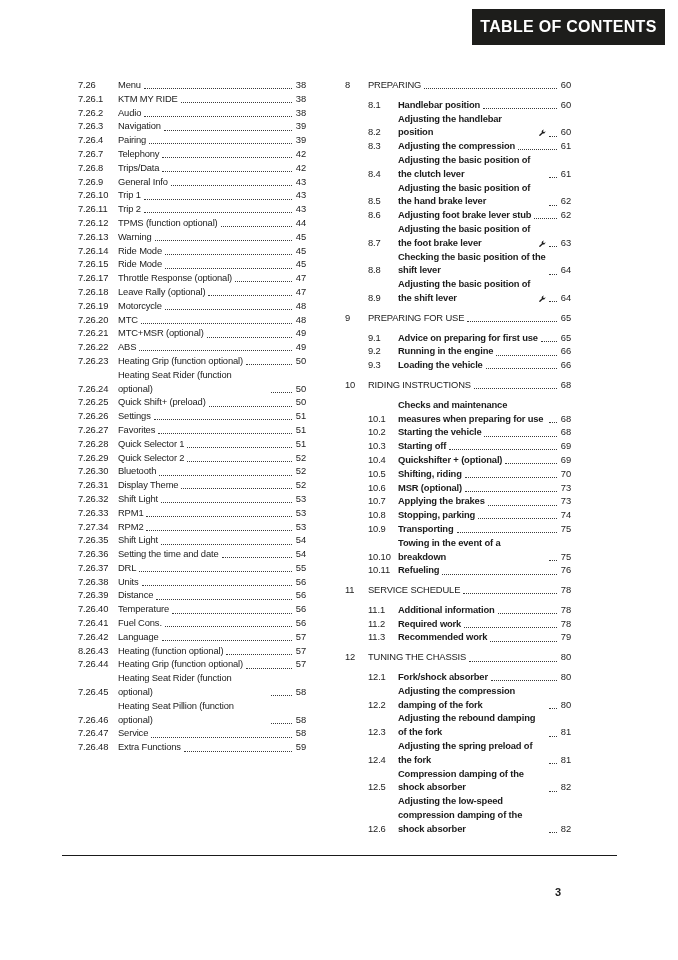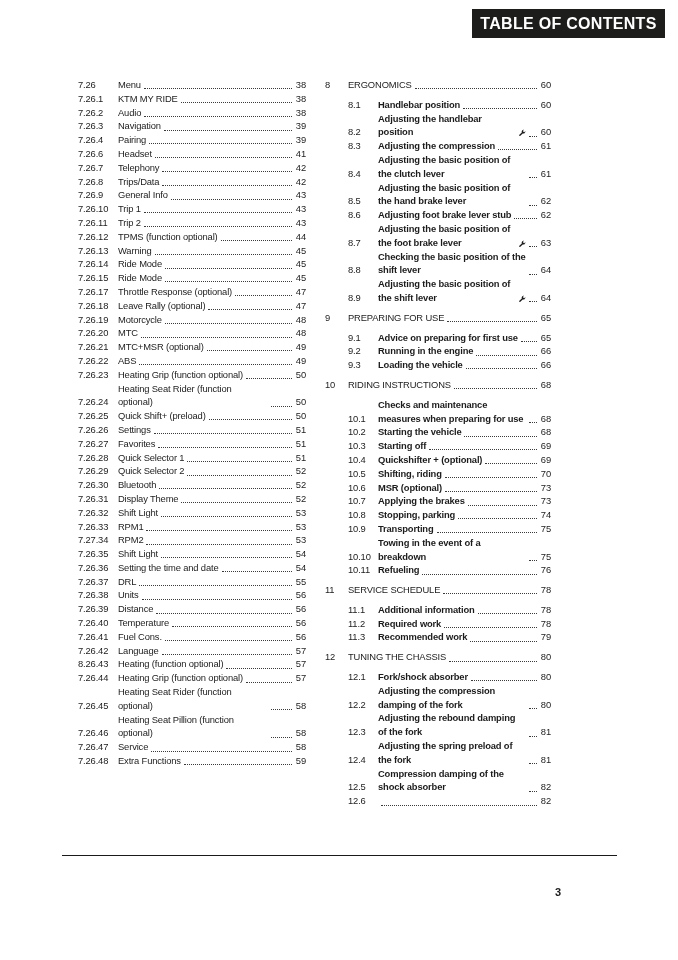--- a/index.html
+++ b/index.html
@@ -2,27 +2,27 @@
 <html><head>
 <meta charset="utf-8">
 <style>
   html,body { margin:0; padding:0; background:#e9e9e9; }
   .page {
     position:relative; width:678px; height:960px; margin:0 auto;
     background:#ffffff; overflow:hidden;
     font-family:"Liberation Sans", sans-serif; color:#1c1c1c;
   }
   .toc-header {
-    position:absolute; top:9px; left:472px; width:193px; height:29px;
+    position:absolute; top:9px; left:472px; width:193px; height:36px;
     background:#1d1d1b; color:#ffffff;
     display:flex; align-items:center; justify-content:center;
     font-size:16px; font-weight:700; letter-spacing:0.3px;
   }
   .columns {
-    position:absolute; top:78px; left:78px; display:flex; gap:19px;
+    position:absolute; top:78px; left:78px; display:flex; gap:39px;
   }
   .col-left  { width:228px; }
   .col-right { width:226px; }
 
   .toc-row {
     display:flex; align-items:flex-end;
     font-size:9.4px; line-height:13.8px; letter-spacing:-0.15px;
   }
   .num { flex:none; }
   .col-left .num { width:40px; }
@@ -91,26 +91,20 @@
           <span class="leader"></span>
           <span class="page-num">39</span>
         </div>
         <div class="toc-row">
           <span class="num">7.26.4</span>
           <span class="title">Pairing</span>
           <span class="leader"></span>
           <span class="page-num">39</span>
         </div>
         <div class="toc-row">
-          <span class="num">7.26.6</span>
-          <span class="title">Headset</span>
-          <span class="leader"></span>
-          <span class="page-num">41</span>
-        </div>
-        <div class="toc-row">
           <span class="num">7.26.7</span>
           <span class="title">Telephony</span>
           <span class="leader"></span>
           <span class="page-num">42</span>
         </div>
         <div class="toc-row">
           <span class="num">7.26.8</span>
           <span class="title">Trips/Data</span>
           <span class="leader"></span>
           <span class="page-num">42</span>
@@ -347,21 +341,21 @@
           <span class="num">7.26.48</span>
           <span class="title">Extra Functions</span>
           <span class="leader"></span>
           <span class="page-num">59</span>
         </div>
       </div>
     <div class="col-right">
         <div class="section-block">
           <div class="toc-row section-row">
             <span class="num">8</span>
-            <span class="title">ERGONOMICS</span>
+            <span class="title">PREPARING</span>
             <span class="leader"></span>
             <span class="page-num">60</span>
           </div>
           <div class="section-entries">
             <div class="toc-row">
               <span class="num">8.1</span>
               <span class="title">Handlebar position</span>
               <span class="leader"></span>
               <span class="page-num">60</span>
             </div>
@@ -595,20 +589,21 @@
               <span class="page-num">81</span>
             </div>
             <div class="toc-row">
               <span class="num">12.5</span>
               <span class="title">Compression damping of the shock absorber</span>
               <span class="leader"></span>
               <span class="page-num">82</span>
             </div>
             <div class="toc-row">
               <span class="num">12.6</span>
+              <span class="title">Adjusting the low-speed compression damping of the shock absorber</span>
               <span class="leader"></span>
               <span class="page-num">82</span>
             </div>
           </div>
         </div>
       </div>
   </div>
 
   <div class="footer-rule"></div>
   <div class="footer-page">3</div>

